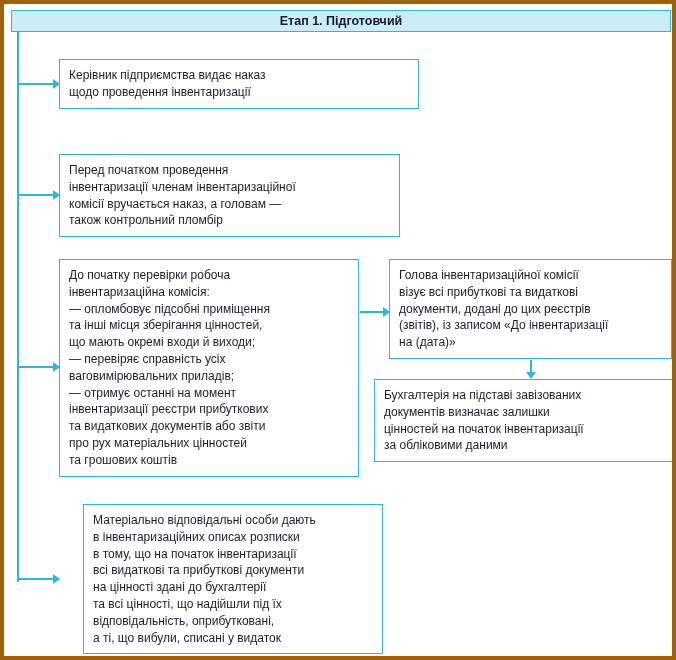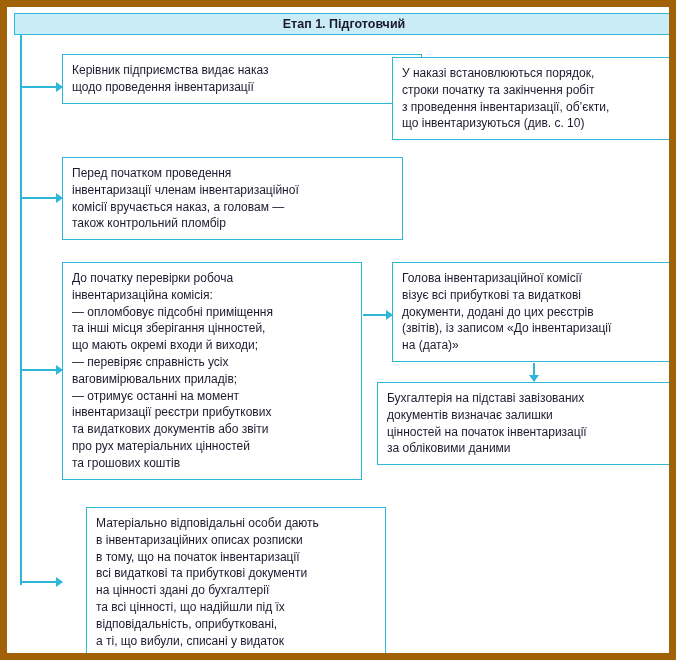--- a/index.html
+++ b/index.html
@@ -1,21 +1,21 @@
 <!DOCTYPE html>
 <html><head>
 <meta charset="utf-8">
 <style>
   html,body { margin:0; padding:0; background:#ffffff; }
   .page {
     position:relative;
     width:676px; height:660px;
     box-sizing:border-box;
     background:#ffffff;
-    border:7px solid #a16207;
+    border:4px solid #a16207;
     font-family:"Liberation Sans","DejaVu Sans",sans-serif;
     color:#1b1b2f;
     overflow:hidden;
     padding-left:24px;
   }
   .stage-header {
     position:absolute; left:7px; top:6px;
     width:660px; height:22px;
     box-sizing:border-box;
     background:#c9ecf7;
@@ -60,21 +60,21 @@
   }
   .v-arrow::after {
     content:"";
     position:absolute;
     bottom:-1px; left:-4px;
     width:0; height:0;
     border-top:7px solid #2db7d9;
     border-left:5px solid transparent;
     border-right:5px solid transparent;
   }
-  #box-l1 { left:55px;  top:47px;  width:360px; }
+  #box-l1 { left:55px;  top:55px;  width:360px; }
   #box-r1 { left:385px; top:50px;  width:283px; }
   #box-l2 { left:55px;  top:150px; width:341px; }
   #box-l3 { left:55px;  top:255px; width:300px; min-height:215px; }
   #box-r2 { left:385px; top:255px; width:283px; min-height:100px; }
   #box-r3 { left:370px; top:375px; width:310px; }
   #box-l4 { left:55px;  top:500px; width:300px;margin-left:24px; }
   #arr-t1 { left:15px;  top:79px;  width:40px; }
   #arr-t2 { left:15px;  top:190px; width:40px; }
   #arr-t3 { left:15px;  top:362px; width:40px; }
   #arr-t4 { left:15px;  top:574px; width:40px; }
@@ -96,24 +96,20 @@
   <div class="h-arrow" id="arr-t1"></div>
   <div class="h-arrow" id="arr-t2"></div>
   <div class="h-arrow" id="arr-t3"></div>
   <div class="h-arrow" id="arr-t4"></div>
   <div class="h-arrow" id="arr-l1-r1"></div>
   <div class="h-arrow" id="arr-l3-r2"></div>
   <div class="v-arrow" id="arr-r2-r3"></div>
 
   <div class="box" id="box-l1">Керівник підприємства видає наказ
 щодо проведення інвентаризації</div>
-  <div class="box" id="box-r1">У наказі встановлюються порядок,
-строки початку та закінчення робіт
-з проведення інвентаризації, об’єкти,
-що інвентаризуються (див. с. 10)</div>
   <div class="box" id="box-l2">Перед початком проведення
 інвентаризації членам інвентаризаційної
 комісії вручається наказ, а головам —
 також контрольний пломбір</div>
   <div class="box" id="box-l3">До початку перевірки робоча
 інвентаризаційна комісія:
 — опломбовує підсобні приміщення
 та інші місця зберігання цінностей,
 що мають окремі входи й виходи;
 — перевіряє справність усіх

